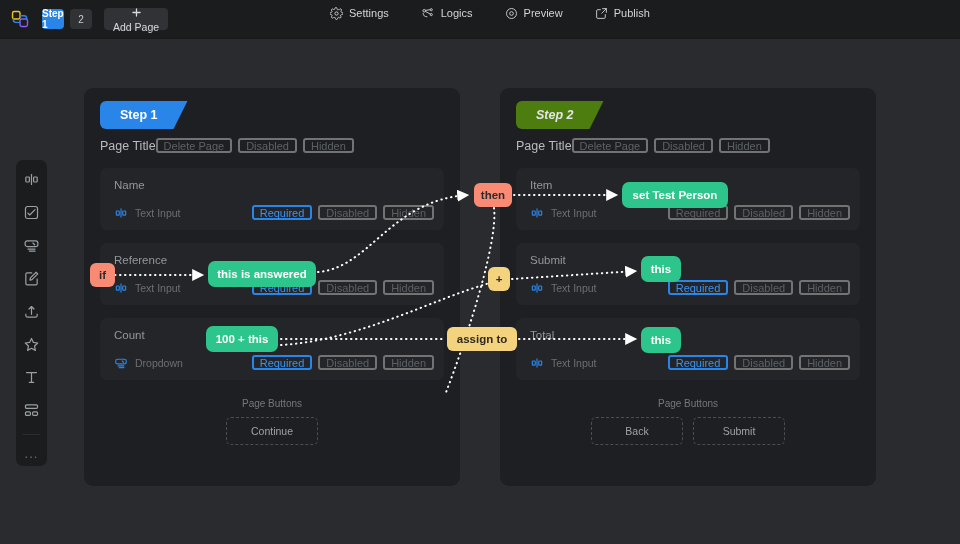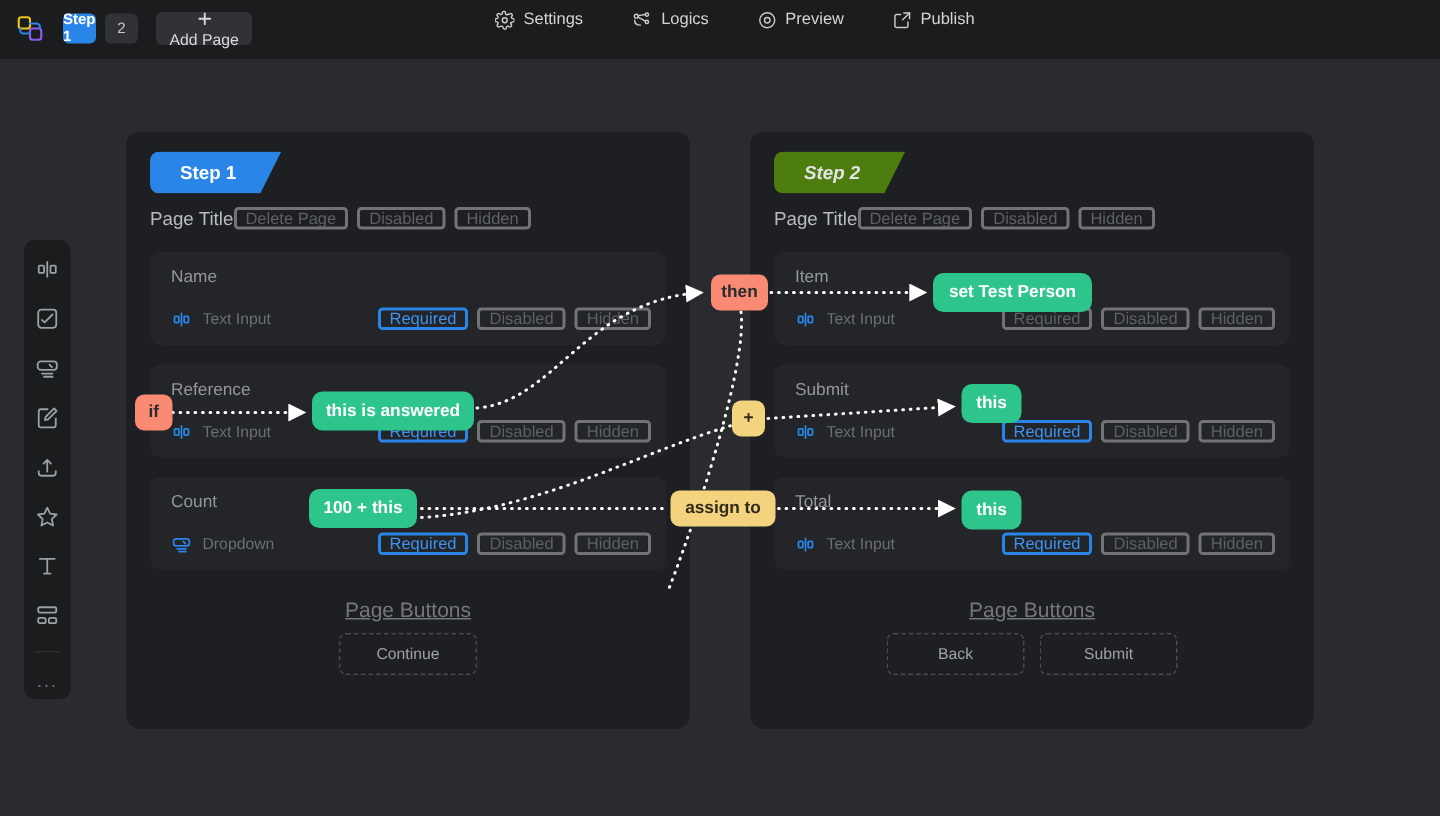--- a/index.html
+++ b/index.html
@@ -99,21 +99,21 @@
     position: absolute; top: 11px; left: 14px;
     font-size: 11.5px; color: #93979b;
   }
   .field-bottom {
     position: absolute; bottom: 10px; left: 14px; right: 10px;
     display: flex; align-items: center; justify-content: space-between;
   }
   .ftype { display: flex; align-items: center; gap: 7px; font-size: 10.5px; color: #6b6f73; }
 
   .pagebtns { position: absolute; left: 0; right: 0; top: 310px; text-align: center; }
-  .pb-label { font-size: 14px; color: #74787c; margin-bottom: 8px; text-decoration: underline; }
+  .pb-label { font-size: 10px; color: #74787c; margin-bottom: 8px; }
   .pb-row { display: flex; justify-content: center; gap: 10px; }
   .pb {
     width: 92px; height: 28px; border: 1px dashed #4a4d51; border-radius: 5px;
     display: flex; align-items: center; justify-content: center;
     font-size: 10.5px; color: #9ea2a6; cursor: pointer;
   }
 
   
   #logic { position: absolute; inset: 0; pointer-events: none; }
   .badge {

